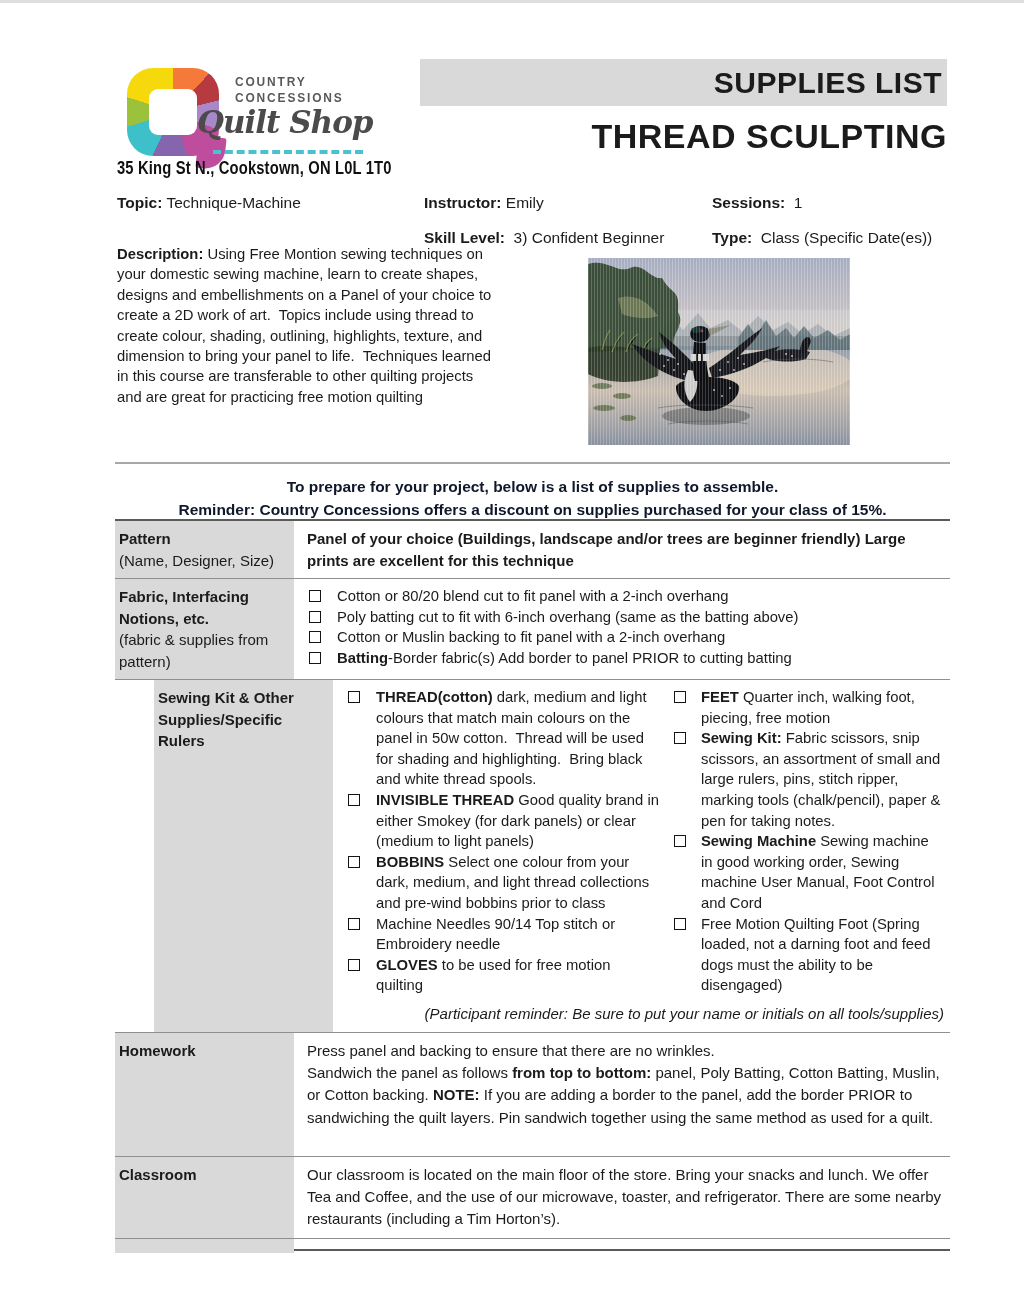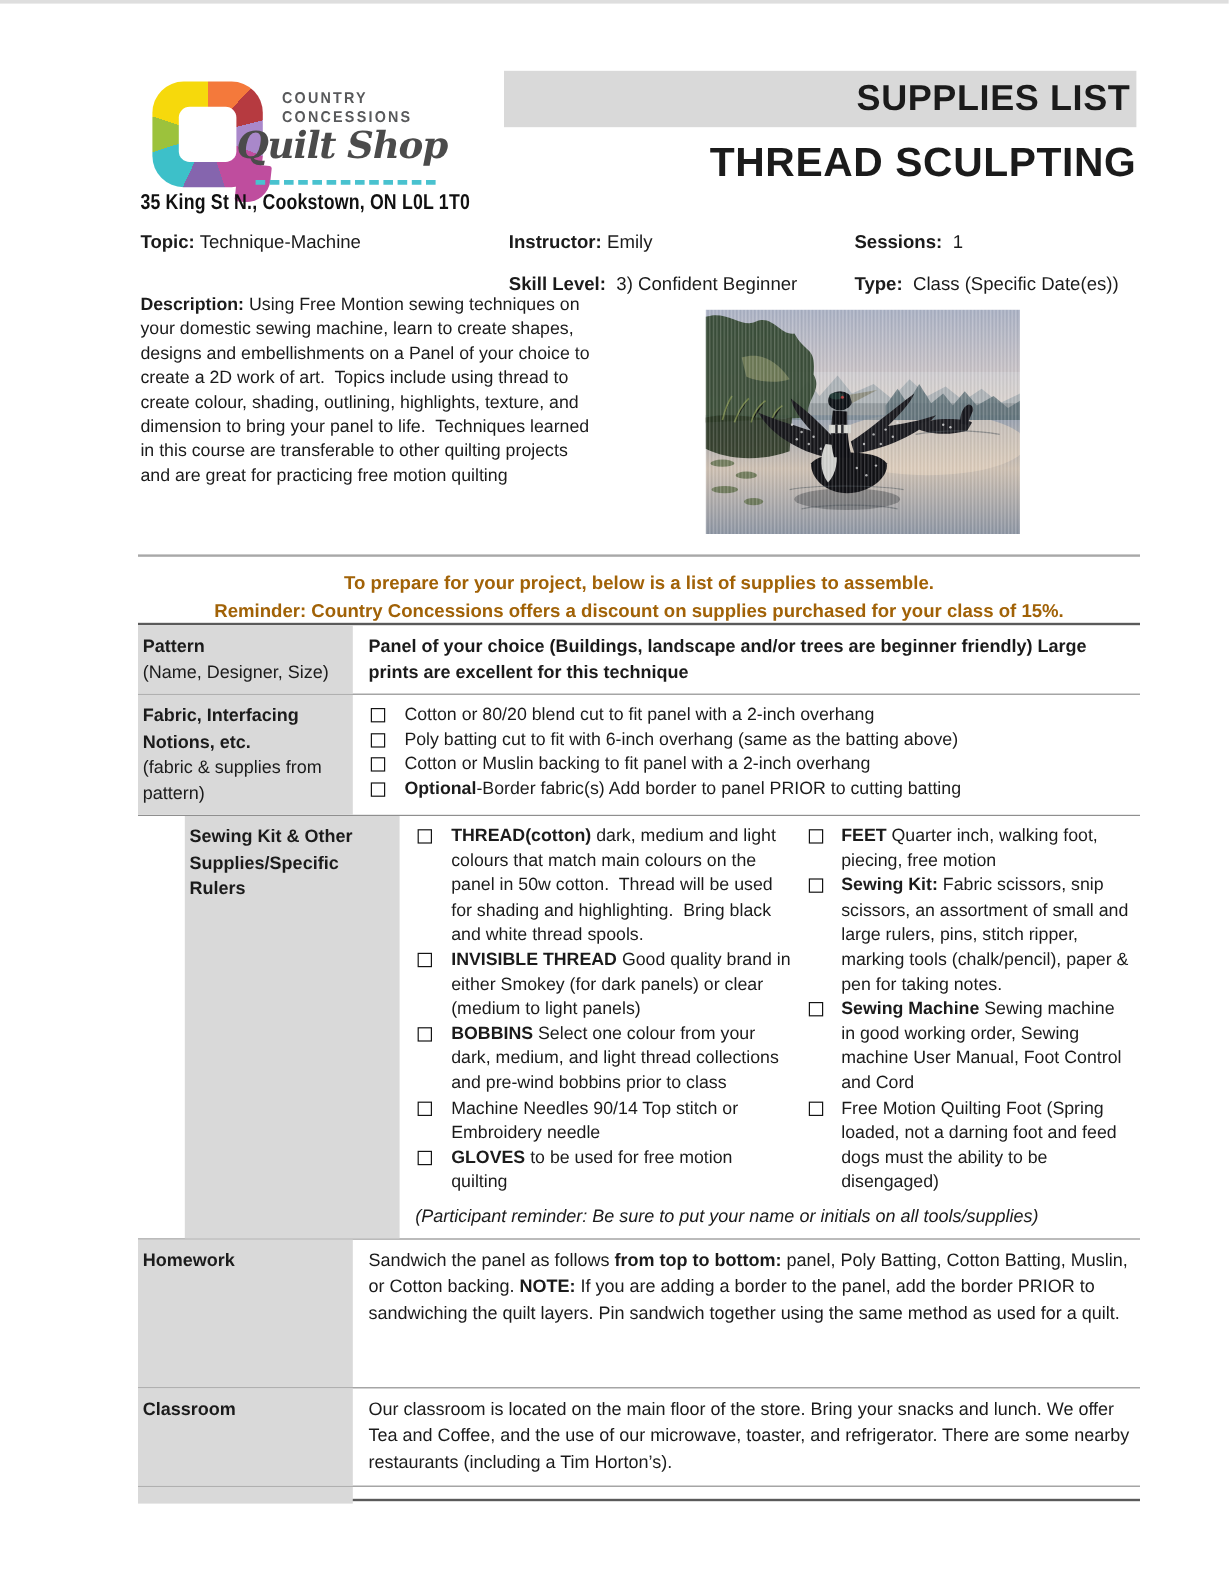--- a/index.html
+++ b/index.html
@@ -78,21 +78,21 @@
   .row-homework .cell-content, .row-classroom .cell-content { font-size:15px; line-height:22.4px; }
 
   .chk-item { display:flex; align-items:flex-start; }
   .chk-box { flex:0 0 12px; width:12px; height:12px; border:1.6px solid #141414;
              margin:4px 16px 0 2px; background:#fff; }
   .chk-text { flex:1; white-space:pre-wrap; }
   .cols { display:flex; gap:12px; }
   .col1 { flex:0 0 314px; }
   .col2 { flex:1; }
   .col2 .chk-box { margin-right: 15px; }
-  .reminder { font-style:italic; font-size:15px; margin-top:8px; }
+  .reminder { font-style:italic; font-size:15px; margin-top:8px;text-align:right; }
 
   
   .footer { position:absolute; left:117px; top:1311px; font-size:13px; color:#7f1d1d; }
 </style>
 </head>
 <body>
 
 <div class="topline"></div>
 
 <div class="logo">
@@ -199,21 +199,21 @@
   </g>
   <g stroke="#4a5258" stroke-width="1" opacity=".5" fill="none">
     <path d="M70,150 C90,146 140,146 165,150"></path>
     <path d="M80,166 C100,162 140,162 160,166"></path>
     <path d="M175,104 C195,100 225,100 245,104"></path>
   </g>
   <rect width="262" height="187" fill="url(#th)"></rect>
 </svg>
 
 <div class="sep"></div>
-<div class="notice" style="color:#a16207;text-align:center;">
+<div class="notice" style="color:#0f172a;text-align:center;">
   <div>To prepare for your project, below is a list of supplies to assemble.</div>
   <div>Reminder: Country Concessions offers a discount on supplies purchased for your class of 15%.</div>
 </div>
 
 <div class="stable">
 
   <div class="row row-pattern">
     <div class="cell-label">
       <span class="b">Pattern</span>
       <span class="sub">(Name, Designer, Size)</span>
@@ -234,21 +234,21 @@
       <div class="chk-item">
           <span class="chk-box"></span>
           <span class="chk-text"><span class="b"></span><span>Poly batting cut to fit with 6-inch overhang (same as the batting above)</span></span>
         </div>
       <div class="chk-item">
           <span class="chk-box"></span>
           <span class="chk-text"><span class="b"></span><span>Cotton or Muslin backing to fit panel with a 2-inch overhang</span></span>
         </div>
       <div class="chk-item">
           <span class="chk-box"></span>
-          <span class="chk-text"><span class="b">Optional</span><span>-Border fabric(s) Add border to panel PRIOR to cutting batting</span></span>
+          <span class="chk-text"><span class="b">Batting</span><span>-Border fabric(s) Add border to panel PRIOR to cutting batting</span></span>
         </div>
     </div>
   </div>
 
   <div class="row row-sewing">
     <div class="cell-label">
       <span class="b">Sewing Kit &amp; Other Supplies/Specific Rulers</span>
     </div>
     <div class="cell-content">
       <div class="cols">
@@ -295,20 +295,21 @@
       </div>
       <div class="reminder">(Participant reminder: Be sure to put your name or initials on all tools/supplies)</div>
     </div>
   </div>
 
   <div class="row row-homework">
     <div class="cell-label">
       <span class="b">Homework</span>
     </div>
     <div class="cell-content">
+      <div>Press panel and backing to ensure that there are no wrinkles.</div>
       <div style="white-space:pre-wrap;"><span>Sandwich the panel as follows </span><span class="b">from top to bottom:</span><span> panel, Poly Batting, Cotton Batting, Muslin, or Cotton backing. </span><span class="b">NOTE:</span><span> If you are adding a border to the panel, add the border PRIOR to sandwiching the quilt layers. Pin sandwich together using the same method as used for a quilt.</span></div>
     </div>
   </div>
 
   <div class="row row-classroom">
     <div class="cell-label">
       <span class="b">Classroom</span>
     </div>
     <div class="cell-content">Our classroom is located on the main floor of the store. Bring your snacks and lunch. We offer Tea and Coffee, and the use of our microwave, toaster, and refrigerator. There are some nearby restaurants (including a Tim Horton’s).</div>
   </div>

